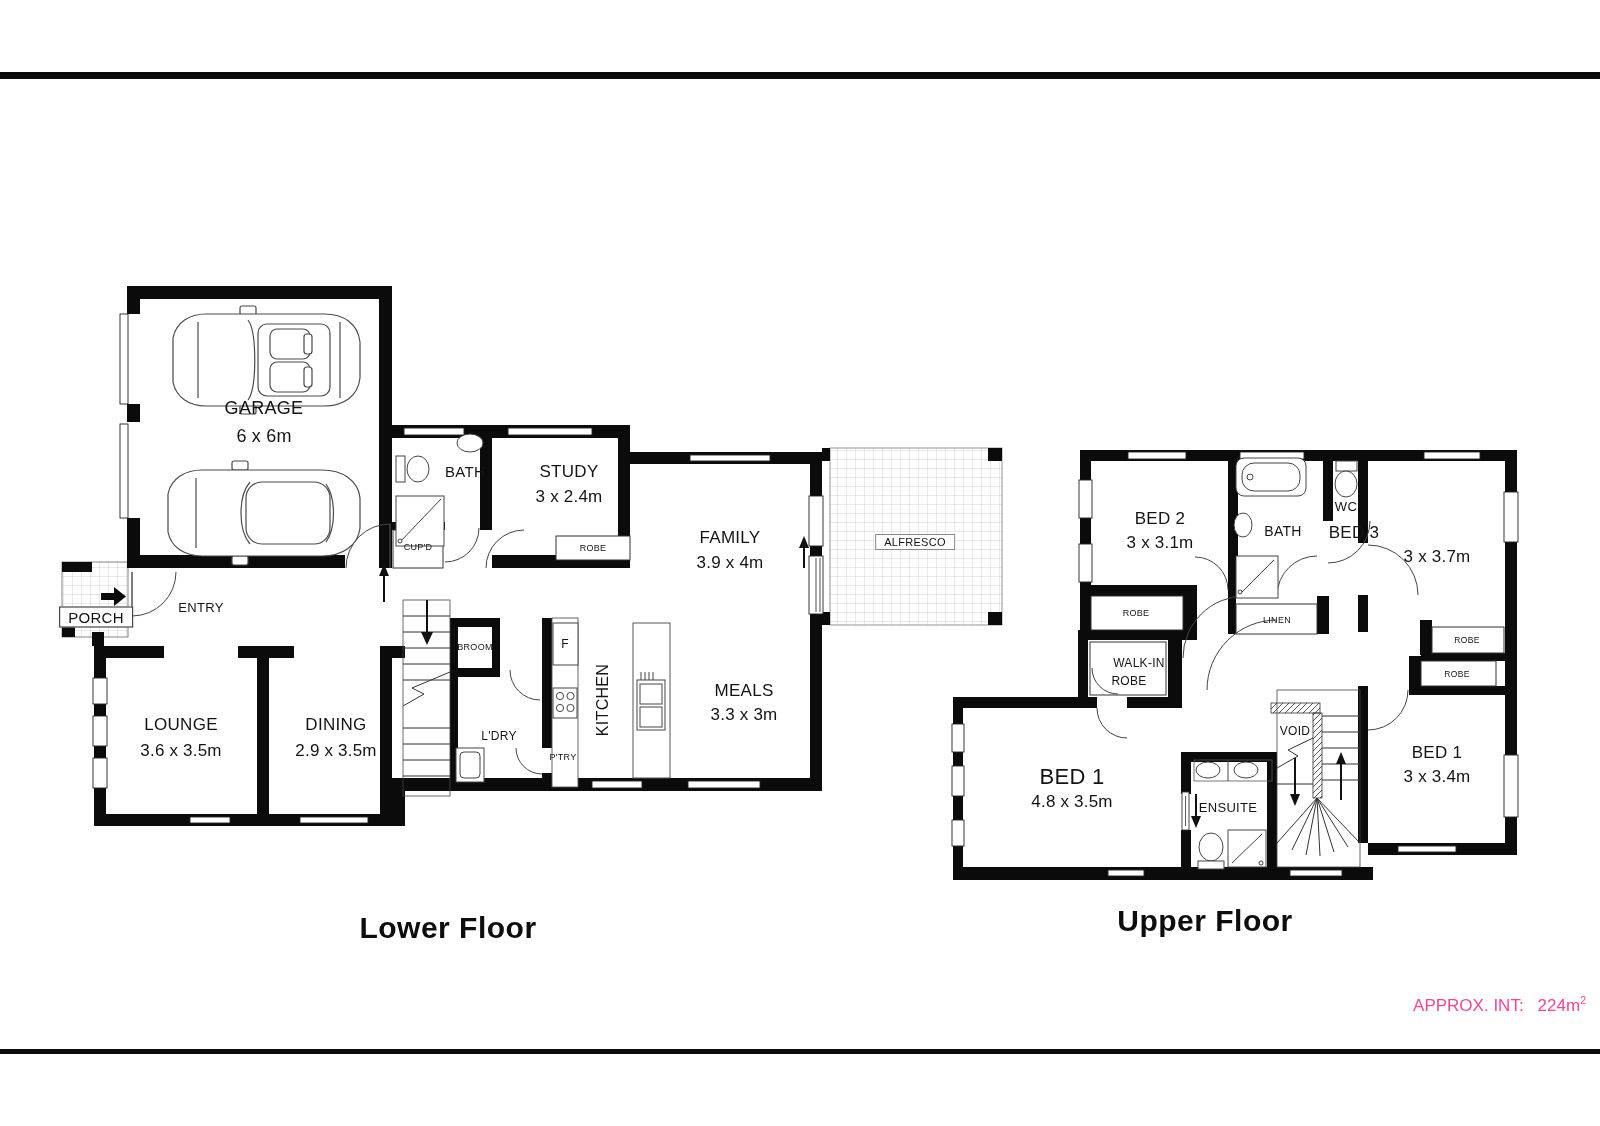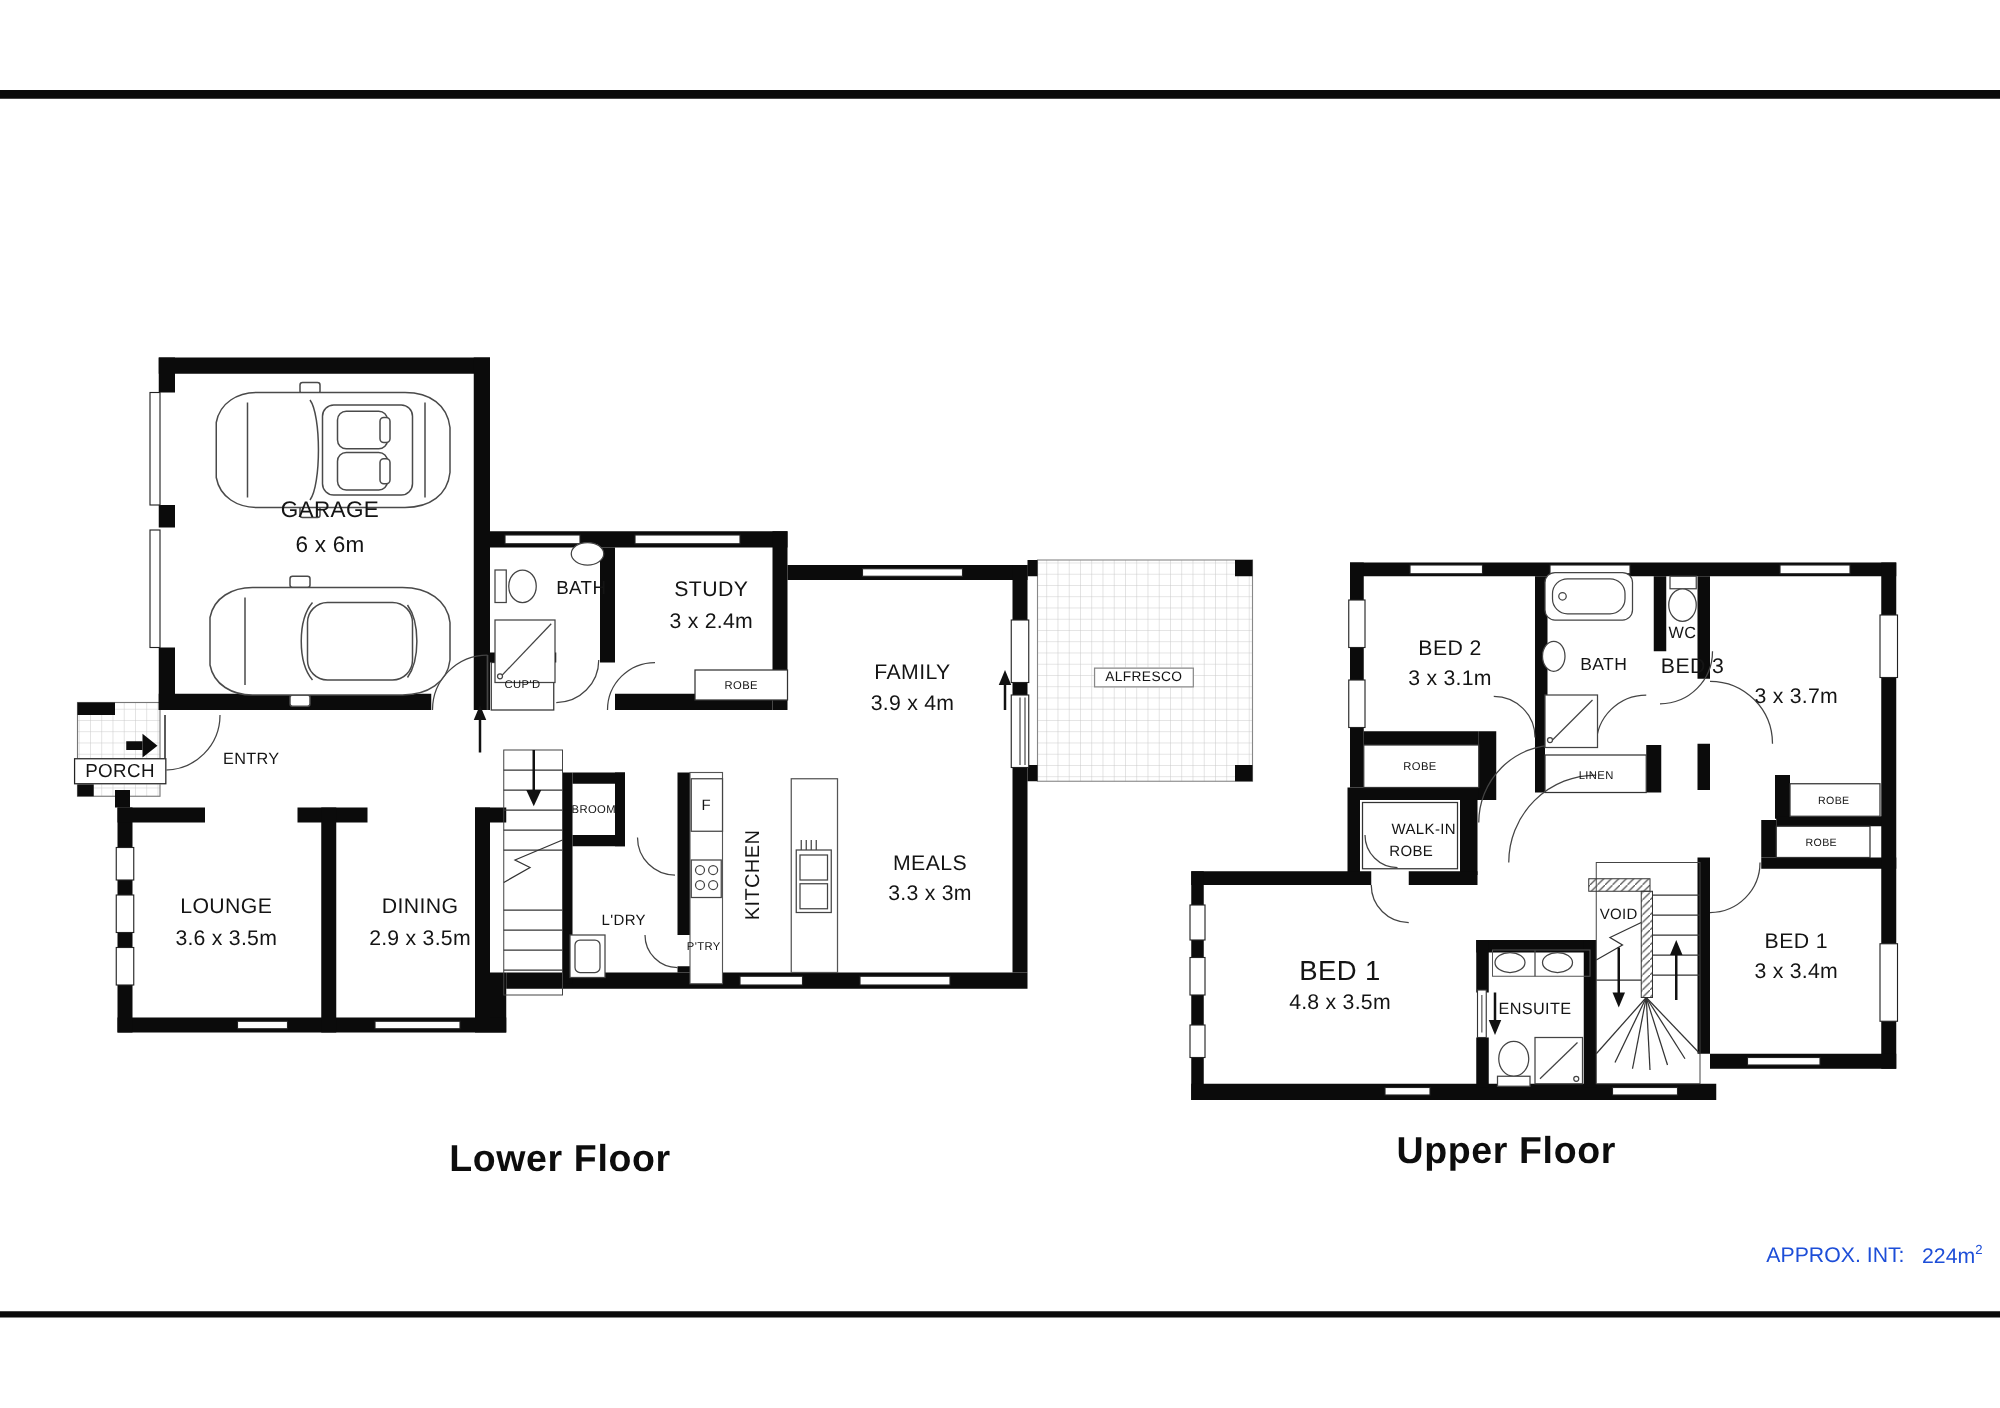--- a/index.html
+++ b/index.html
@@ -7,21 +7,21 @@
           font-family:"Liberation Sans", sans-serif;}
   #plan-svg{position:absolute;left:0;top:0;}
   .rule{position:absolute;left:0;width:1600px;background:#0b0b0b;}
   .lbl{position:absolute;transform:translate(-50%,-50%);white-space:nowrap;color:#141414;
        font-family:"Liberation Sans", sans-serif;letter-spacing:0.3px;}
   .dims{letter-spacing:0.2px;}
   .boxed{background:#ffffff;border:1px solid #555;padding:1px 8px;}
   .vert{transform:translate(-50%,-50%) rotate(-90deg);}
   .title{position:absolute;transform:translate(-50%,-50%);font-weight:bold;font-size:30px;
          color:#0d0d0d;letter-spacing:0.5px;white-space:nowrap;text-align:center;}
-  #approx{position:absolute;right:14px;top:994px;font-size:17px;color:#1d4ed8;}
+  #approx{position:absolute;right:14px;top:994px;font-size:17px;color:#ec4899;}
   #approx .val{margin-left:14px;}
   #approx sup{font-size:0.62em;vertical-align:super;}
   #disclaimer{position:absolute;left:18px;top:1064px;font-size:11.5px;font-weight:bold;
               color:#151515;line-height:15px;letter-spacing:0.2px;}
 </style>
 </head>
 <body>
 
 <div id="canvas">
 

